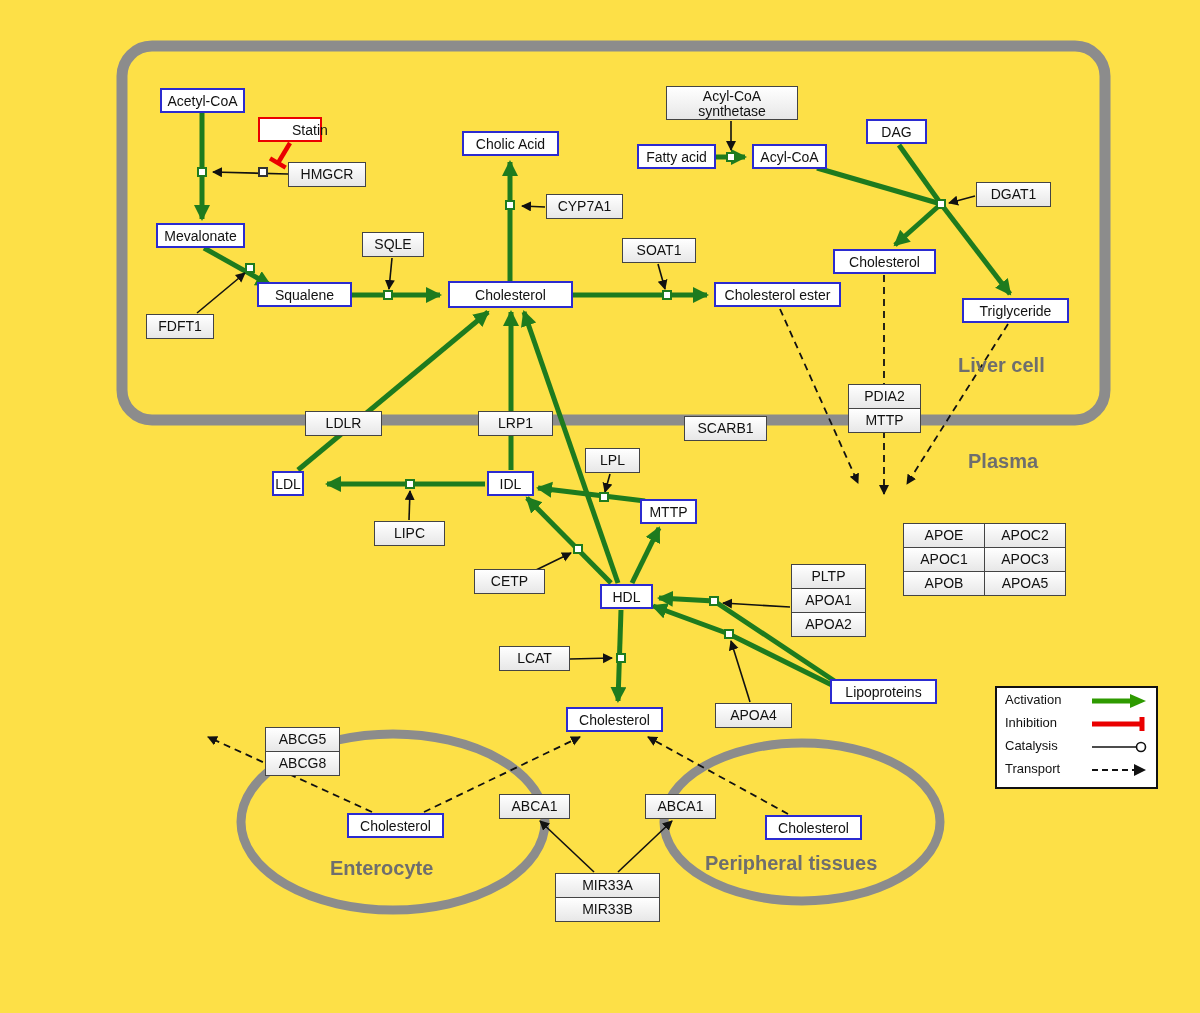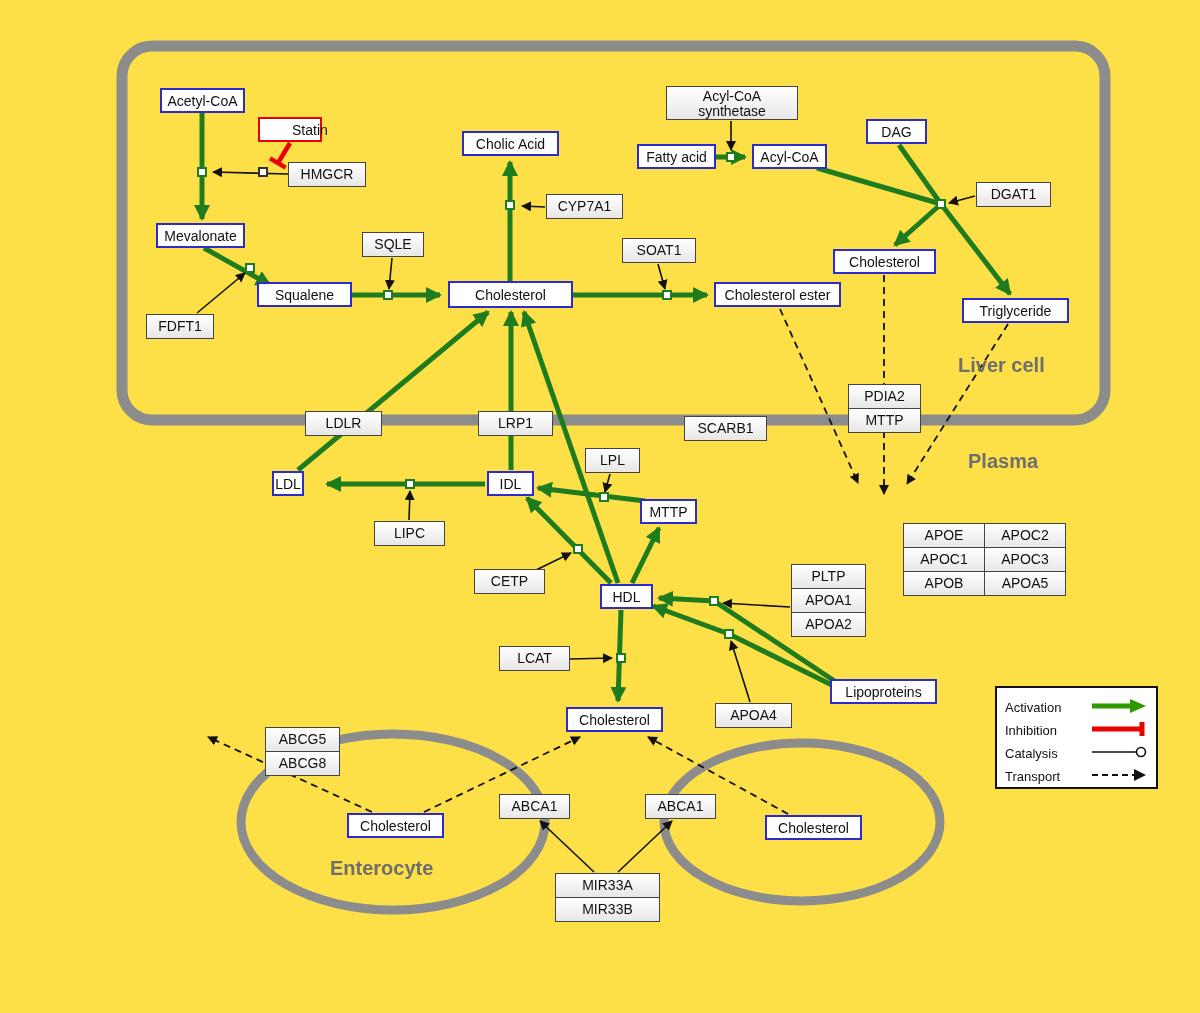--- a/index.html
+++ b/index.html
@@ -9,21 +9,21 @@
   .box{position:absolute;height:25px;line-height:23px;text-align:center;font-size:14px;
        color:#111;background:#fff;border:1px solid #444;box-sizing:border-box;cursor:pointer;}
   .enz{background:linear-gradient(#ffffff,#e7e7e7);}
   .met{border:2px solid #2b2bd0;}
   .inhib{border:2px solid #ea0000;padding-left:32px;}
   .two{height:34px;line-height:15px;white-space:pre-line;padding-top:2px;}
   .tall{height:27px;line-height:25px;}
   .complabel{position:absolute;font-weight:bold;color:#6e6e6e;font-size:20px;}
   .legend{position:absolute;left:995px;top:686px;width:163px;height:103px;border:2px solid #111;
           background:#fff;box-sizing:border-box;padding:4px 8px;}
-  .lrow{display:flex;align-items:flex-end;justify-content:space-between;height:23px;}
+  .lrow{display:flex;align-items:flex-start;justify-content:space-between;height:23px;}
   .lrow .lbl{font-size:13px;color:#111;}
 </style>
 </head>
 <body>
 
 <div class="canvas">
 
 <svg class="wires" width="1200" height="1013">
   <defs>
     <marker id="ag" markerUnits="userSpaceOnUse" markerWidth="20" markerHeight="18" refX="14" refY="8" orient="auto">
@@ -169,20 +169,21 @@
 <div class="box met" style="left:347px;top:813px;width:97px">Cholesterol</div>
 <div class="box enz" style="left:499px;top:794px;width:71px">ABCA1</div>
 <div class="box enz" style="left:645px;top:794px;width:71px">ABCA1</div>
 <div class="box met" style="left:765px;top:815px;width:97px">Cholesterol</div>
 <div class="box enz" style="left:555px;top:873px;width:105px">MIR33A</div>
 <div class="box enz" style="left:555px;top:897px;width:105px">MIR33B</div>
 
 <div class="complabel" style="left:958px;top:354px">Liver cell</div>
 <div class="complabel" style="left:968px;top:450px">Plasma</div>
 <div class="complabel" style="left:330px;top:857px">Enterocyte</div>
+<div class="complabel" style="left:705px;top:852px">Peripheral tissues</div>
 
 <div class="legend">
   <div class="lrow">
     <span class="lbl">Activation</span>
     <svg width="58" height="18">
       <line x1="2" y1="9" x2="42" y2="9" stroke="#2e9a00" stroke-width="5"></line>
       <path d="M40,2 L56,9 L40,16 Z" fill="#2e9a00"></path>
     </svg>
   </div>
   <div class="lrow">

